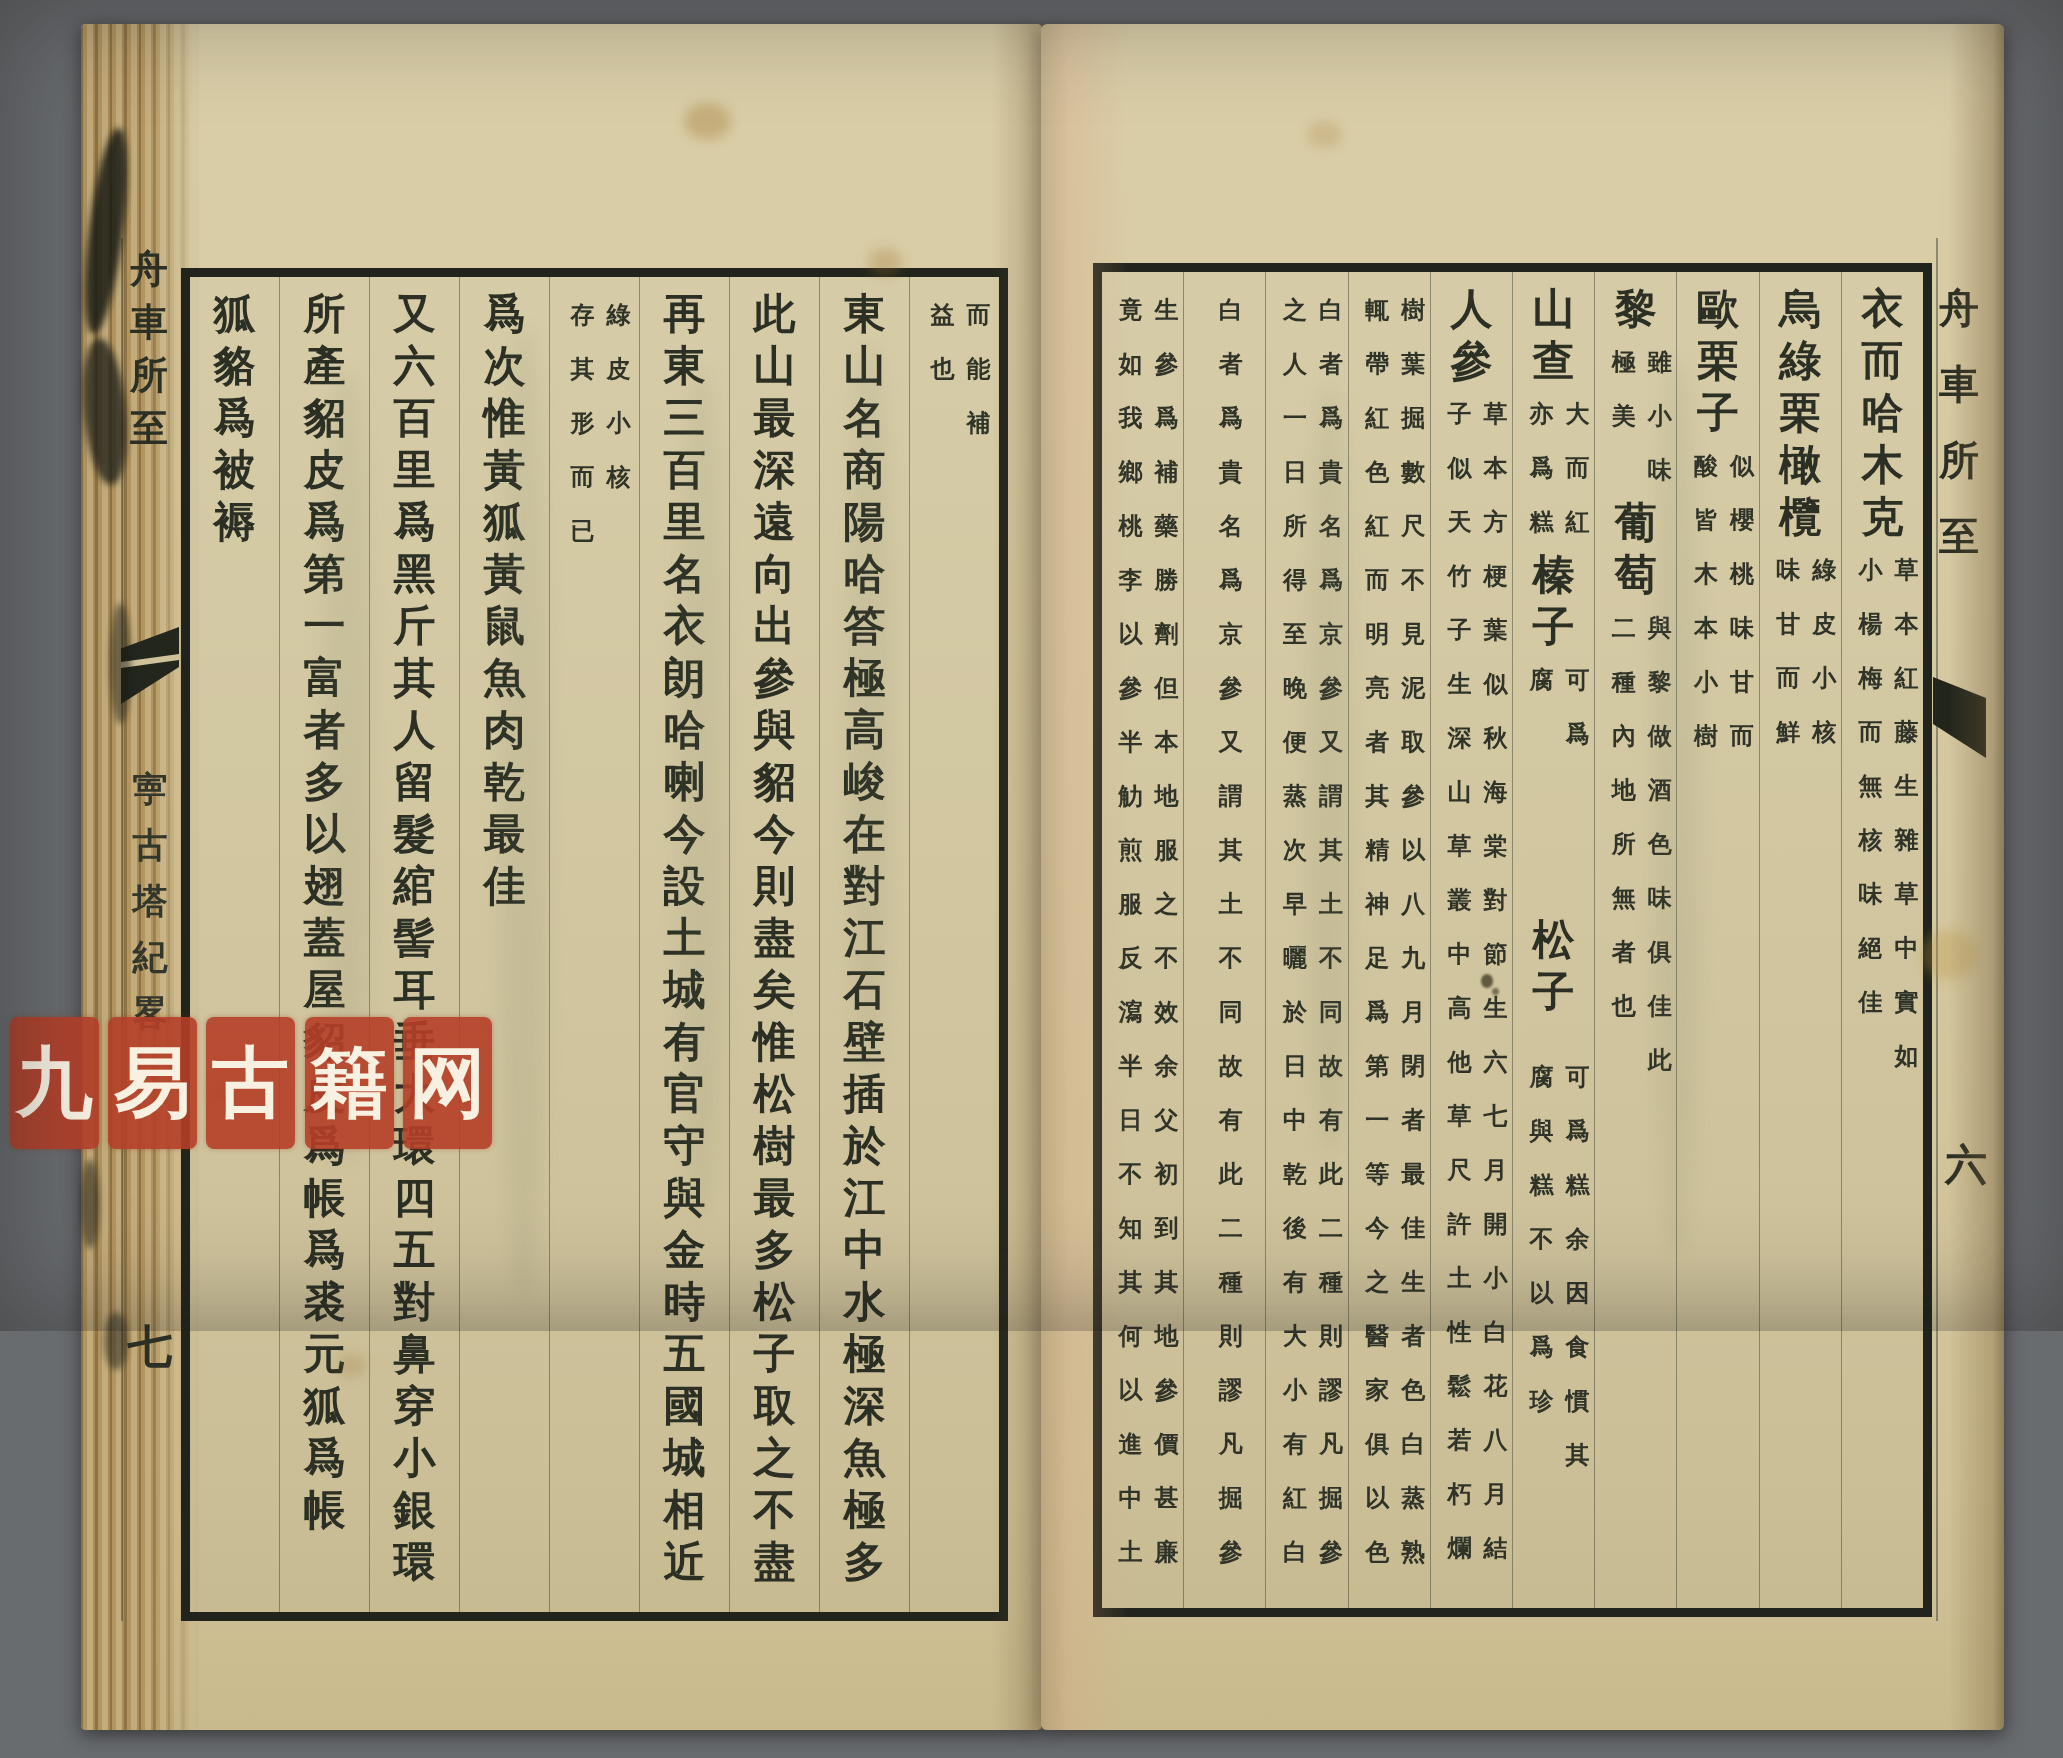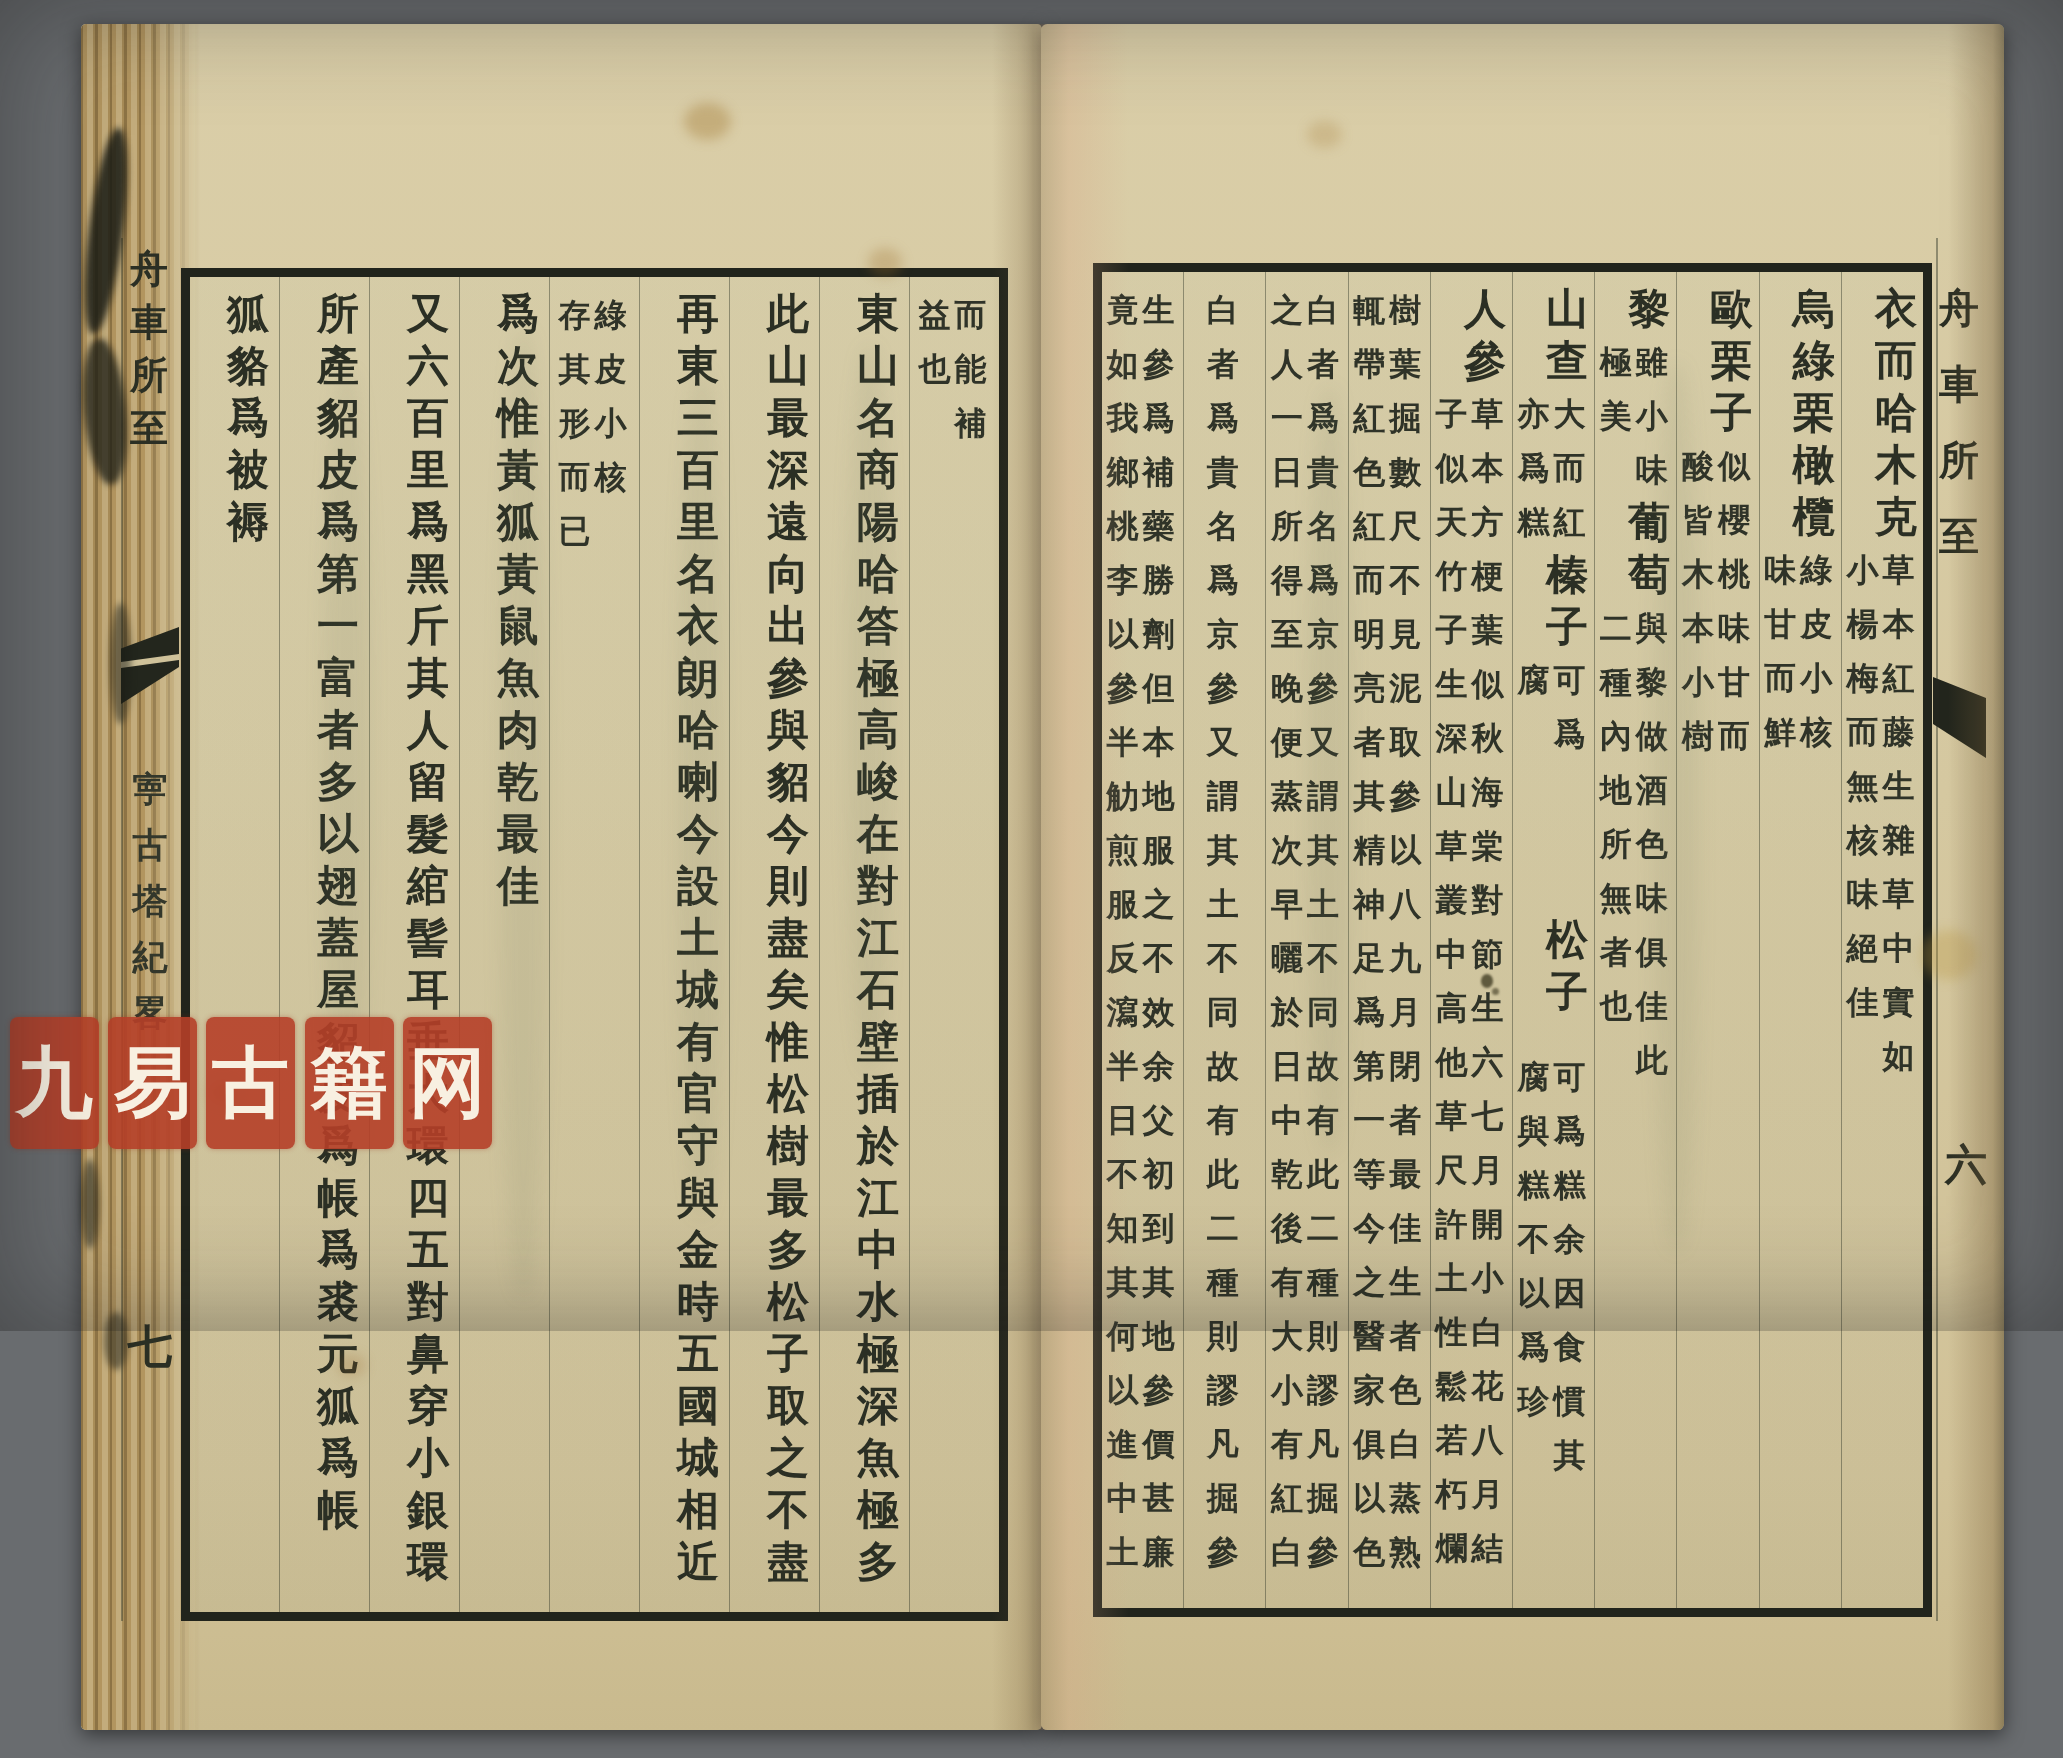--- a/index.html
+++ b/index.html
@@ -25,24 +25,24 @@
   #gutter{position:absolute;left:992px;top:24px;width:137px;height:1706px;pointer-events:none;
     background:linear-gradient(90deg,rgba(110,90,55,0) 0%,rgba(110,85,50,.28) 30%,rgba(214,165,132,.30) 56%,rgba(110,90,55,0) 100%);}
   .frame{position:absolute;border:9px solid #21241c;box-sizing:border-box;
     display:flex;flex-direction:row-reverse;
     background:linear-gradient(180deg,rgba(190,200,175,.12),rgba(150,160,140,.10));}
   #frameL{left:100px;top:244px;width:827px;height:1353px;}
   #frameR{left:52px;top:239px;width:839px;height:1354px;}
   .col{flex:1;box-sizing:border-box;padding-top:11.3px;border-left:1.6px solid rgba(52,58,42,.45);overflow:hidden;}
   .col:last-child{border-left:none;}
   .lg{width:69px;margin:0 auto;font-size:42px;line-height:52px;font-weight:bold;
-    color:#2b2f24;word-break:break-all;text-align:right;text-orientation:upright;}
+    color:#2b2f24;word-break:break-all;text-align:center;text-orientation:upright;}
   .an{display:flex;flex-direction:row-reverse;justify-content:center;}
-  .an span{display:block;width:36px;font-size:32px;line-height:54px;font-weight:bold;
-    color:#2f3328;word-break:break-all;text-align:left;}
+  .an span{display:block;width:36px;font-size:24px;line-height:54px;font-weight:bold;
+    color:#2f3328;word-break:break-all;text-align:right;}
   
   .vline{position:absolute;width:1.6px;background:rgba(52,58,42,.45);}
   .vtext{position:absolute;word-break:break-all;text-align:center;font-weight:bold;color:#2b2f24;}
   #mtitleL{left:42px;top:219px;width:52px;font-size:38px;line-height:53px;}
   #vollabel{left:44px;top:693px;width:50px;font-size:35px;line-height:56px;color:#33372b;margin-top:45px;}
   #pagenoL{left:45px;top:1299px;width:48px;font-size:45px;line-height:48px;}
   #mtitleR-clip{position:absolute;left:898px;top:247px;width:42px;height:322px;overflow:hidden;}
   #mtitleR{position:relative;left:0;top:0;width:52px;font-size:40px;line-height:76px;
     word-break:break-all;font-weight:bold;color:#2b2f24;text-align:left;}
   #pagenoR{left:901px;top:1119px;width:48px;font-size:42px;line-height:45px;}

